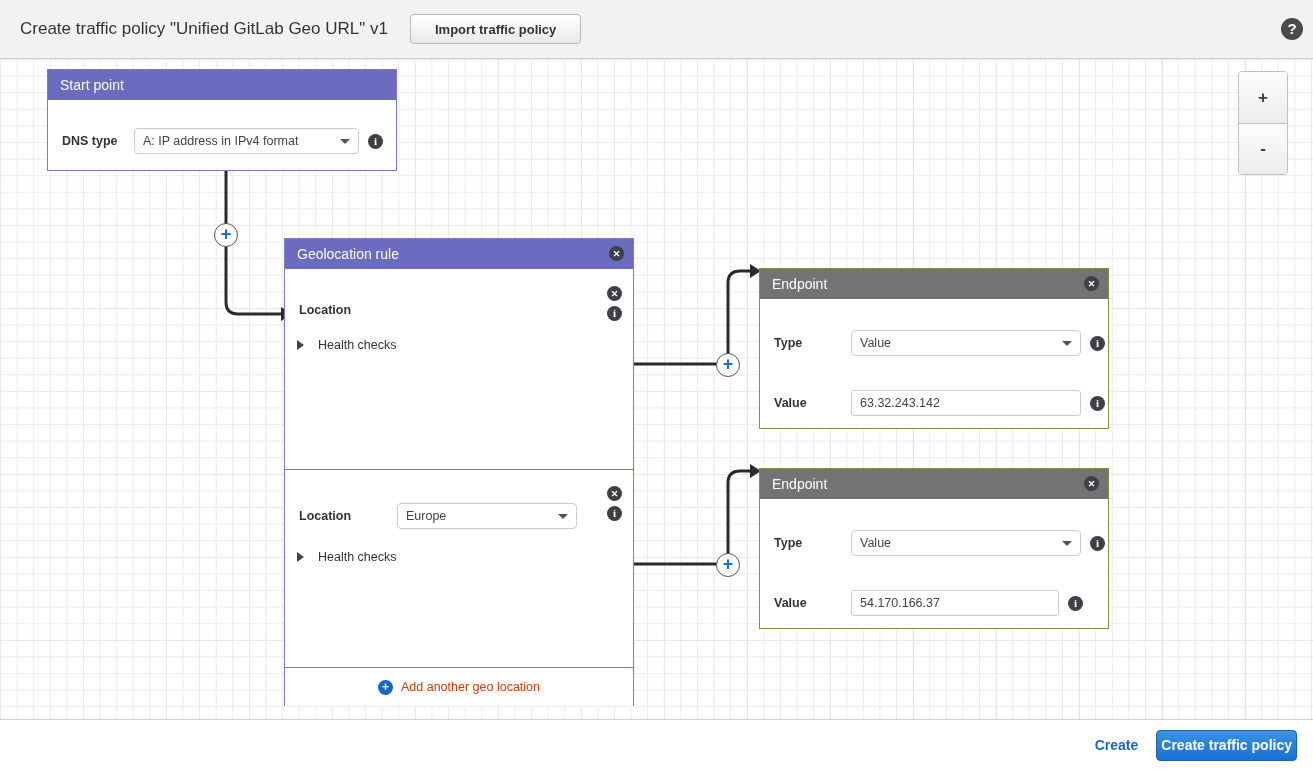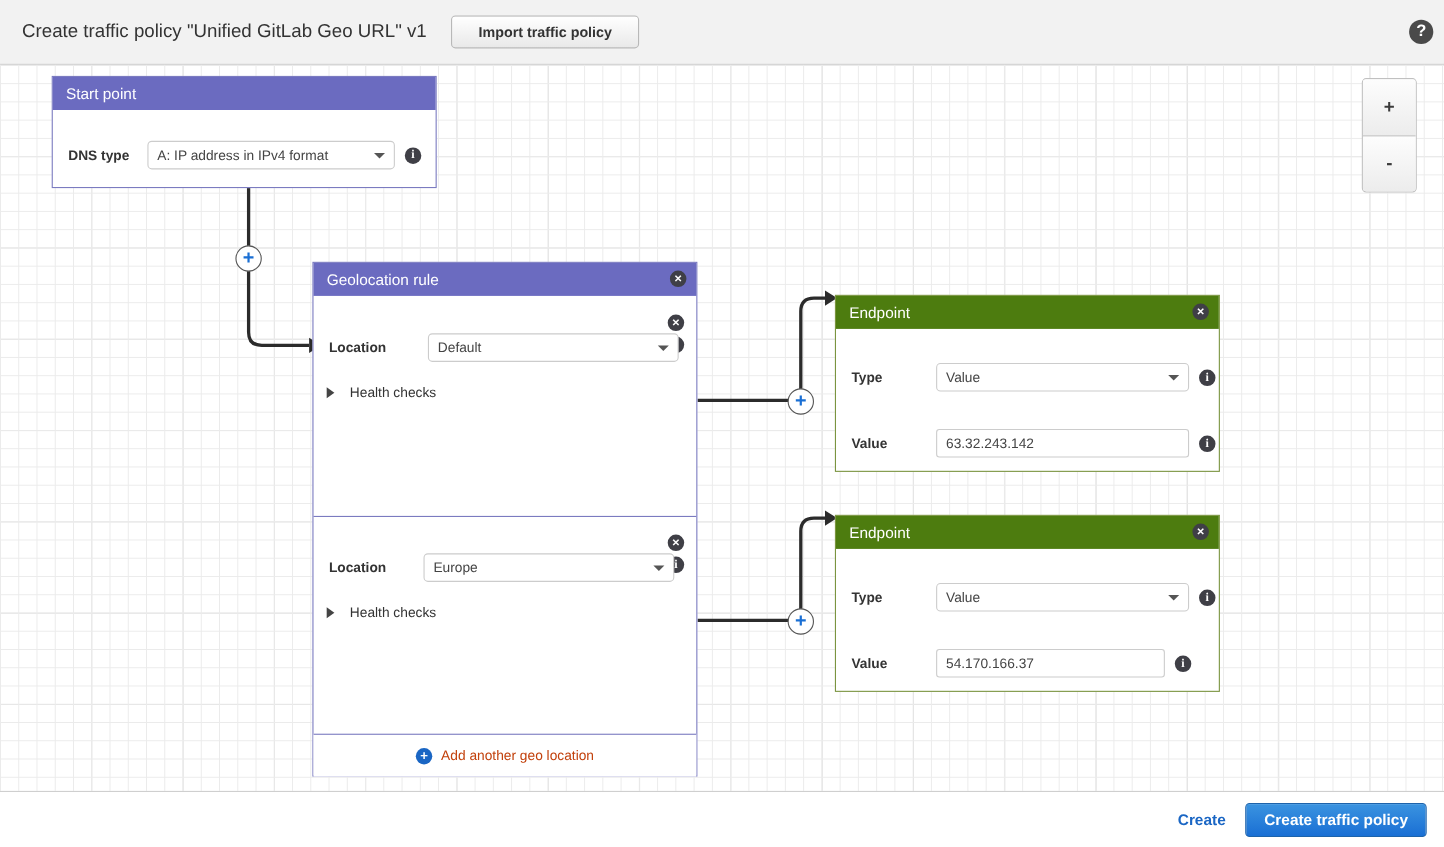--- a/index.html
+++ b/index.html
@@ -108,21 +108,21 @@
   .node-header {
     height: 30px;
     background: #6b6bc0;
     color: #ffffff;
     font-size: 14px;
     line-height: 30px;
     padding-left: 12px;
     position: relative;
     user-select: none;
   }
-  .node-header.green { background: #4d7c0f; }
+  .node-header.green { background: #737373; }
   .node-body { position: relative; }
 
   
   .ico {
     width: 15px; height: 15px;
     border-radius: 50%;
     background: #3f3f46;
     color: #ffffff;
     font-size: 10px;
     font-weight: bold;
@@ -265,21 +265,21 @@
     gap: 18px;
   }
   .cancel-link {
     font-size: 14px;
     font-weight: bold;
     color: #1a66c4;
     cursor: pointer;
   }
   .primary-btn {
     height: 31px;
-    padding: 0 16px;
+    padding: 0 4px;
     border-radius: 4px;
     border: 1px solid #1d63ab;
     background: linear-gradient(to bottom, #3a93e0 0%, #1a6fd4 100%);
     color: #ffffff;
     font-size: 14px;
     font-weight: bold;
     cursor: pointer;
     font-family: "Liberation Sans", sans-serif;
   }
 </style>
@@ -331,39 +331,35 @@
       <span>Geolocation rule</span>
       <span class="ico x hdr-close"></span>
     </div>
     <div class="node-body" style="height:437px;">
 
       <div style="position:absolute; left:0; top:0; right:0; height:200px;">
         <span class="ico x" style="position:absolute; right:11px; top:17px;"></span>
         <span class="ico i info" style="position:absolute; right:11px; top:37px;"></span>
         <div class="field-row" style="padding-left:14px; padding-top:34px;">
           <span class="field-label" style="width:78px;">Location</span>
-          <div class="control" style="width:228px; margin-left:12px;">
-            <span>Default</span>
-            <span class="caret"></span>
-          </div>
         </div>
         <div class="health" style="margin-top:21px; padding-left:12px;">
           <span class="tri"></span>
           <span>Health checks</span>
         </div>
       </div>
 
       <div class="rule-divider" style="top:200px;"></div>
 
       <div style="position:absolute; left:0; top:201px; right:0; height:196px;">
         <span class="ico x" style="position:absolute; right:11px; top:16px;"></span>
         <span class="ico i info" style="position:absolute; right:11px; top:36px;"></span>
         <div class="field-row" style="padding-left:14px; padding-top:33px;">
           <span class="field-label" style="width:78px;">Location</span>
-          <div class="control" style="width:228px; margin-left:8px;text-align:right;">
+          <div class="control" style="width:180px; margin-left:20px;text-align:right;">
             <span>Europe</span>
             <span class="caret"></span>
           </div>
         </div>
         <div class="health" style="margin-top:21px; padding-left:12px;">
           <span class="tri"></span>
           <span>Health checks</span>
         </div>
       </div>
 

